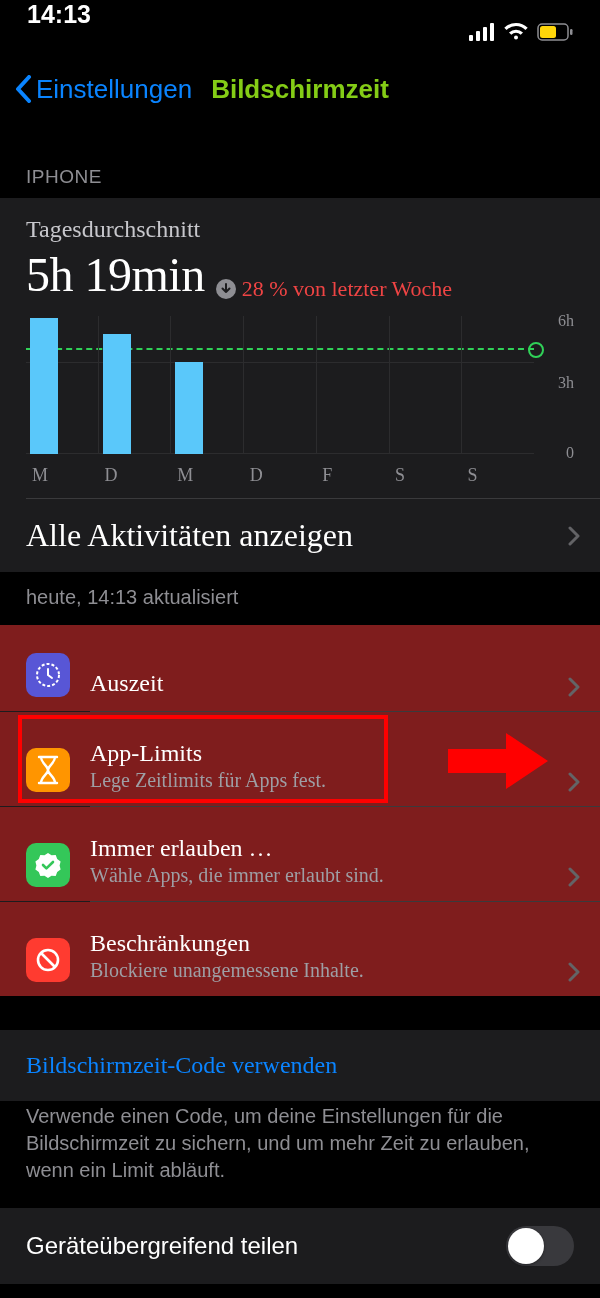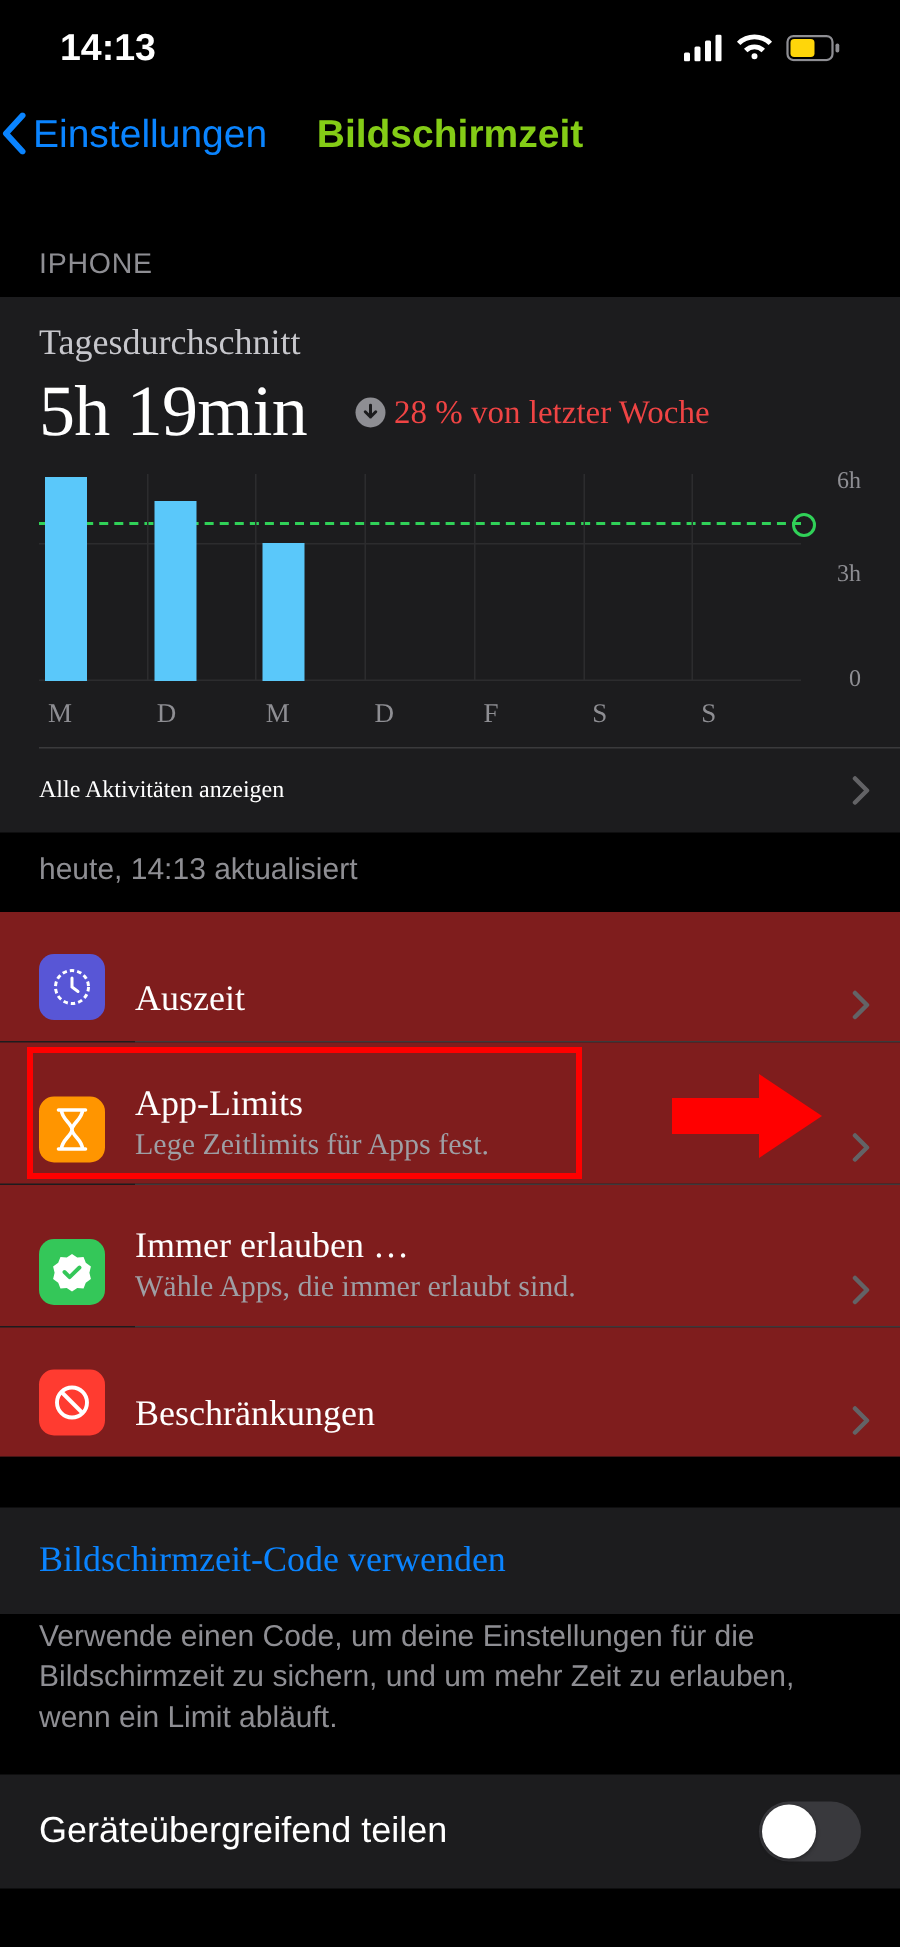--- a/index.html
+++ b/index.html
@@ -1,47 +1,47 @@
 <!DOCTYPE html>
 <html><head>
 <meta charset="utf-8">
 <style>
 html,body{margin:0;padding:0;width:600px;height:1298px;background:#000;color:#fff;font-family:-apple-system,Helvetica Neue,Arial,sans-serif;-webkit-font-smoothing:antialiased;overflow:hidden}
-.status-bar{display:flex;justify-content:space-between;align-items:center;height:64px;padding:0 40px}
+.status-bar{display:flex;justify-content:space-between;height:64px;padding:0 27px}
 .status-time{font-size:25px;font-weight:600;color:#fff}
 .status-right{display:flex;align-items:center;gap:8px}
 .nav-bar{display:flex;align-items:center;height:50px;position:relative}
-.back-btn{display:flex;align-items:center;color:#0a84ff;font-size:26px;}
+.back-btn{display:flex;align-items:center;color:#0a84ff;font-size:26px;padding-left:14px}
 .back-btn svg{margin-right:4px}
 .nav-title{position:absolute;left:50%;transform:translateX(-50%);font-size:26px;font-weight:600;color:#84cc16}
 .section-header{color:#8e8e93;font-size:19px;letter-spacing:.5px;padding:52px 26px 10px}
 .panel{background:#1c1c1e;font-family:Liberation Serif, serif;}
 .summary{padding:18px 26px 8px}
 .avg-label{color:#c7c7cc;font-size:24px}
-.avg-row{display:flex;align-items:center;gap:32px;margin-top:4px}
+.avg-row{display:flex;align-items:flex-end;gap:11px;margin-top:4px}
 .avg-val{font-size:48px;font-weight:500;letter-spacing:-.5px}
 .delta{color:#ef4444;font-size:22px;display:flex;align-items:center;gap:6px}
 .delta-ic{display:inline-flex;width:20px;height:20px;border-radius:50%;background:#8e8e93;align-items:center;justify-content:center}
 .chart-wrap{padding:6px 26px 0}
 .chart{position:relative;height:170px}
 .bars{position:absolute;left:0;right:40px;top:0;bottom:32px;display:flex}
 .barcell{flex:1;display:flex;align-items:flex-end;border-right:1px solid #2c2c2e}
 .barcell:last-child{border-right:none}
 .bar{width:28px;margin-left:4px;background:#5ac8fa}
 .grid3{position:absolute;left:0;right:40px;top:46px;border-top:1px solid #2c2c2e}
 .grid0{position:absolute;left:0;right:40px;bottom:32px;border-top:1px solid #2c2c2e}
 .dash{position:absolute;left:0;right:40px;top:32px;border-top:2px dashed #30d158}
 .dash-circle{position:absolute;right:30px;top:26px;width:12px;height:12px;border:2px solid #30d158;border-radius:50%}
 .ylab{position:absolute;right:0;color:#8e8e93;font-size:16px}
 .xlabels{position:absolute;left:0;right:40px;bottom:0;display:flex}
 .xlabels span{flex:1;text-align:left;padding-left:6px;color:#8e8e93;font-size:18px}
 .hr{height:1px;background:#3a3a3c;margin-left:26px}
 .row{display:flex;align-items:center;padding:18px 20px 18px 26px;position:relative}
 .chev{color:#636366}
-.row-label{font-size:16px;color:#fff;flex:1}
+.row-label{font-size:32px;color:#fff;flex:1}
 .stamp{color:#8e8e93;font-size:20px;padding:14px 26px 16px}
 .item{display:flex;align-items:flex-end;padding:28px 20px 14px 26px;background:#7f1d1d;position:relative}
 .icon{width:44px;height:44px;border-radius:10px;display:flex;align-items:center;justify-content:center;flex:none;margin-right:20px}
 .txts{flex:1;min-width:0}
 .t1{font-size:24px;color:#fff}
 .t2{font-size:20px;color:#9e9ea4;margin-top:2px}
 .sep{height:1px;background:#3a3a3c;margin-left:90px}
 .hl{position:absolute;border:4px solid #ff0000;pointer-events:none;z-index:5}
 .arrow{position:absolute;z-index:6;pointer-events:none}
 .link-row{padding:22px 26px}
@@ -209,20 +209,21 @@
       <div class="sep"></div>
       <div class="item">
         <div class="icon" style="background: rgb(255, 59, 48);">
           <svg width="28" height="28" viewBox="0 0 28 28">
             <circle cx="14" cy="14" r="10" fill="none" stroke="#fff" stroke-width="2.6"></circle>
             <line x1="7" y1="7" x2="21" y2="21" stroke="#fff" stroke-width="2.6"></line>
           </svg>
         </div>
         <div class="txts">
           <div class="t1">Beschränkungen</div>
+          <div class="t2">Blockiere unangemessene Inhalte.</div>
         </div>
         <svg width="12" height="20" viewBox="0 0 12 20" class="chev">
           <path d="M2 2l8 8-8 8" stroke="#636366" stroke-width="3" fill="none" stroke-linecap="round" stroke-linejoin="round"></path>
         </svg>
       </div>
     </div>
 
   <div class="hl" style="left:18px;top:90px;width:362px;height:80px"></div>
   <svg class="arrow" style="left:448px;top:108px" width="100" height="56" viewBox="0 0 100 56">
       <path d="M0 16h58V0l42 28-42 28V40H0z" fill="#ff0000"></path>

